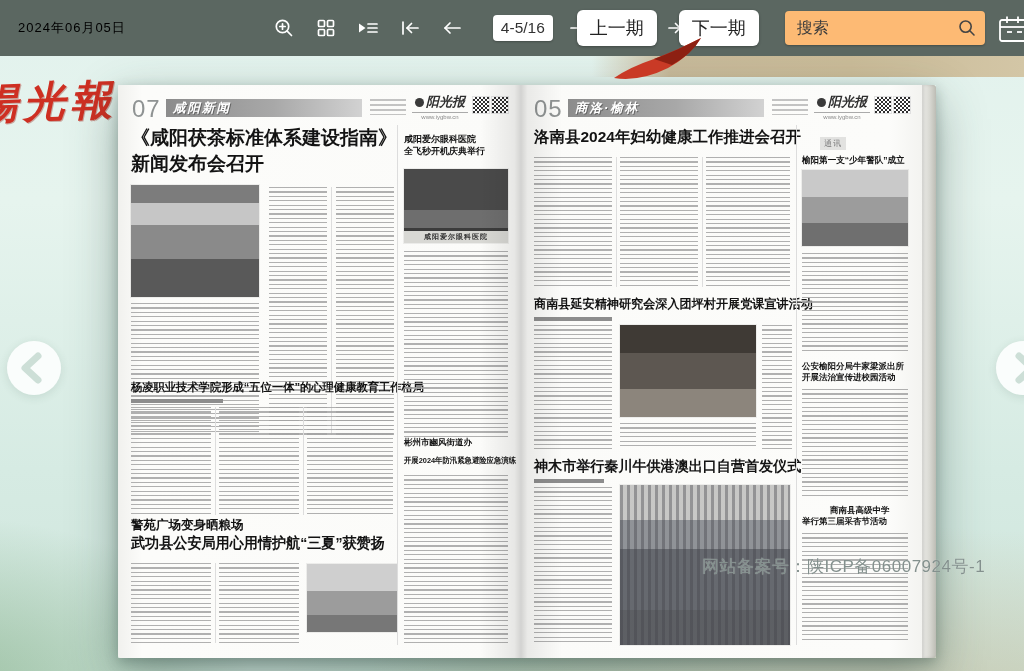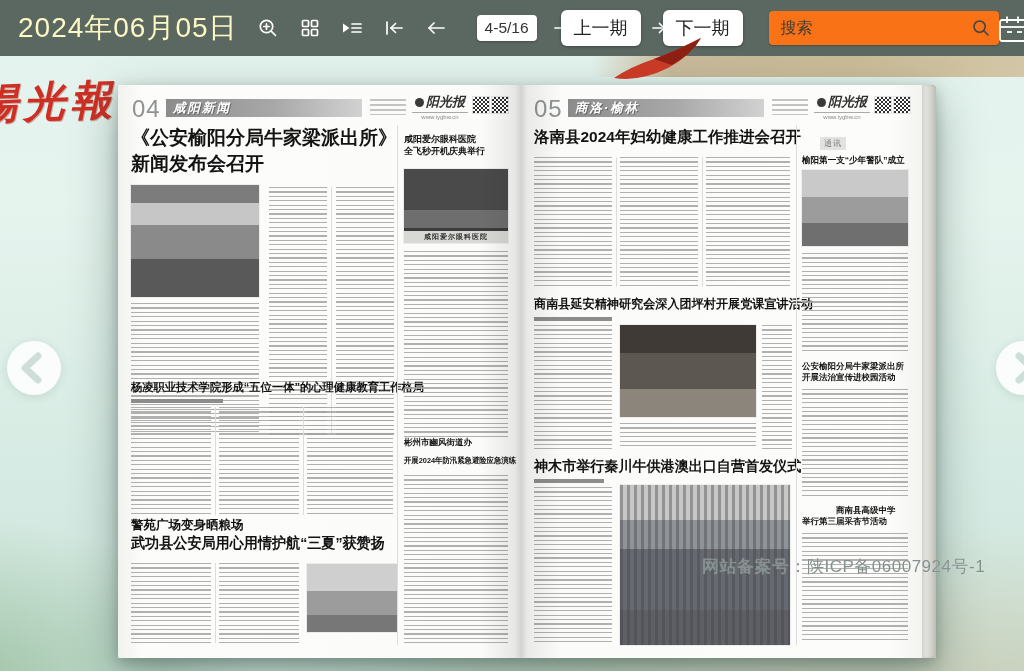--- a/index.html
+++ b/index.html
@@ -16,30 +16,30 @@
   .tanband{position:absolute;left:592px;top:56px;width:432px;height:21px;z-index:2;
     background:linear-gradient(to right, rgba(198,182,149,0), rgba(198,182,149,.95) 18%, #cabb98 60%, #d3c6a6 100%);}
   .calligraphy{position:absolute;left:-24px;top:74px;z-index:5;
     font-family:"DejaVu Serif",serif;font-weight:bold;font-style:italic;
     font-size:42px;letter-spacing:5px;color:#ce2f22;transform:rotate(-2deg);
     text-shadow:1px 1px 0 rgba(150,25,15,.35);white-space:nowrap;}
   .reddeco{position:absolute;left:606px;top:36px;width:100px;height:46px;z-index:60;pointer-events:none;}
   
   .toolbar{position:absolute;top:0;left:0;width:1024px;height:56px;background:#5b6761;z-index:40;
     display:flex;align-items:center;padding:0 0 0 18px;box-sizing:border-box;}
-  .tb-date{color:#fef9c3;font-size:28px;letter-spacing:1px;white-space:nowrap;}
+  .tb-date{color:#000000;font-size:13px;letter-spacing:1px;margin-right:128px;white-space:nowrap;}
   .tb-icon{width:24px;height:24px;margin-left:18px;flex:0 0 auto;display:flex;align-items:center;justify-content:center;cursor:pointer;}
   .tb-icon svg{stroke:#fff;fill:none;stroke-width:1.7;stroke-linecap:round;stroke-linejoin:round;}
   .pagebox{background:#fff;border-radius:4px;margin-left:29px;padding:4px 8px;font-size:15.5px;color:#333;
     min-width:44px;text-align:center;box-shadow:0 1px 2px rgba(0,0,0,.25);z-index:2;}
   .tb-btn{background:#fff;border:none;border-radius:6px;padding:6px 13px;font-size:18px;color:#222;
     font-family:"Liberation Sans",sans-serif;box-shadow:0 1px 3px rgba(0,0,0,.3);cursor:pointer;z-index:3;white-space:nowrap;}
   .btn-prev{margin-left:-14px;}
   .btn-next{margin-left:-10px;}
-  .searchwrap{background:#f97316;border-radius:4px;height:34px;width:230px;margin-left:26px;
+  .searchwrap{background:#fdba74;border-radius:4px;height:34px;width:200px;margin-left:26px;
     display:flex;align-items:center;padding:0 8px 0 10px;box-sizing:border-box;box-shadow:0 1px 2px rgba(0,0,0,.25);}
   .searchwrap input{border:none;outline:none;flex:1;font-size:16px;color:#333;background:transparent;
     font-family:"Liberation Sans",sans-serif;min-width:0;}
   .searchwrap input::placeholder{color:#3c3c3c;opacity:1;}
   .cal-icon{position:absolute;right:-8px;top:15px;width:34px;height:28px;cursor:pointer;}
   .cal-icon svg{stroke:#fff;fill:none;stroke-width:1.8;}
   
   .navc{position:absolute;width:54px;height:54px;border-radius:50%;background:rgba(255,255,255,.85);
     z-index:25;display:flex;align-items:center;justify-content:center;cursor:pointer;
     box-shadow:0 2px 10px rgba(40,70,60,.12);}
@@ -182,34 +182,34 @@
 <div class="navc right">
   <svg width="54" height="54" viewBox="0 0 54 54">
     <polyline points="23,15 36,27 23,39"></polyline>
   </svg>
 </div>
 
 <div class="spread">
   <div class="spine"></div>
 
   <div class="page pl">
-    <div class="pnum">04</div>
+    <div class="pnum">07</div>
     <div class="banner">咸阳新闻</div>
     <div class="micro"></div>
     <div class="logoblk">
       <div class="logoline">
           <span class="seal"></span>
         <span class="logoscript">阳光报</span>
         </div>
       <div class="logourl">www.iygbw.cn</div>
     </div>
     <div class="qr q1"></div>
     <div class="qr q2"></div>
 
-    <div class="hl" style="top:40px;left:13px;width:274px;font-size:19px;line-height:26px;">《公安榆阳分局牛家梁派出所》新闻发布会召开</div>
+    <div class="hl" style="top:40px;left:13px;width:274px;font-size:19px;line-height:26px;">《咸阳茯茶标准体系建设指南》新闻发布会召开</div>
     <div class="ph" style="top:100px;left:13px;width:128px;height:112px;
          background:linear-gradient(#7c7c7c 0 16%,#c6c6c6 16% 36%,#8a8a8a 36% 66%,#595959 66% 100%);"></div>
     <div class="tf" style="top:102px;left:151px;width:58px;height:248px;"></div>
     <div class="vr" style="top:102px;left:213px;height:248px;"></div>
     <div class="tf" style="top:102px;left:218px;width:58px;height:248px;"></div>
     <div class="tf" style="top:218px;left:13px;width:128px;height:132px;"></div>
 
     <div class="hl nowrap" style="top:295px;left:13px;font-size:11.5px;transform:scaleX(.98);">杨凌职业技术学院形成“五位一体”的心理健康教育工作格局</div>
     <div class="byl" style="top:314px;left:13px;width:92px;"></div>
     <div class="tf" style="top:322px;left:13px;width:80px;height:108px;"></div>
@@ -283,21 +283,21 @@
 
     <div class="hl nowrap" style="top:70px;left:282px;font-size:9px;transform:scaleX(.95);">榆阳第一支“少年警队”成立</div>
     <div class="ph" style="top:85px;left:282px;width:106px;height:76px;
          background:linear-gradient(#c9c9c9 0 35%,#9c9c9c 35% 70%,#6f6f6f 70% 100%);"></div>
     <div class="tf" style="top:168px;left:282px;width:106px;height:100px;"></div>
 
     <div class="hl" style="top:276px;left:282px;font-size:8.5px;line-height:11px;">公安榆阳分局牛家梁派出所</div>
     <div class="hl" style="top:287px;left:282px;font-size:8.5px;line-height:11px;">开展法治宣传进校园活动</div>
     <div class="tf" style="top:304px;left:282px;width:106px;height:108px;"></div>
 
-    <div class="hl" style="top:420px;left:280px;font-size:8.5px;line-height:11px;padding-left:36px;">商南县高级中学</div>
+    <div class="hl" style="top:420px;left:274px;font-size:8.5px;line-height:11px;padding-left:36px;">商南县高级中学</div>
     <div class="hl" style="top:431px;left:282px;font-size:8.5px;line-height:11px;">举行第三届采杏节活动</div>
     <div class="tf" style="top:448px;left:282px;width:106px;height:110px;"></div>
   </div>
 
   <div class="curl"></div>
 </div>
 
 <div class="watermark">网站备案号：陕ICP备06007924号-1</div>
 
 </body></html>

